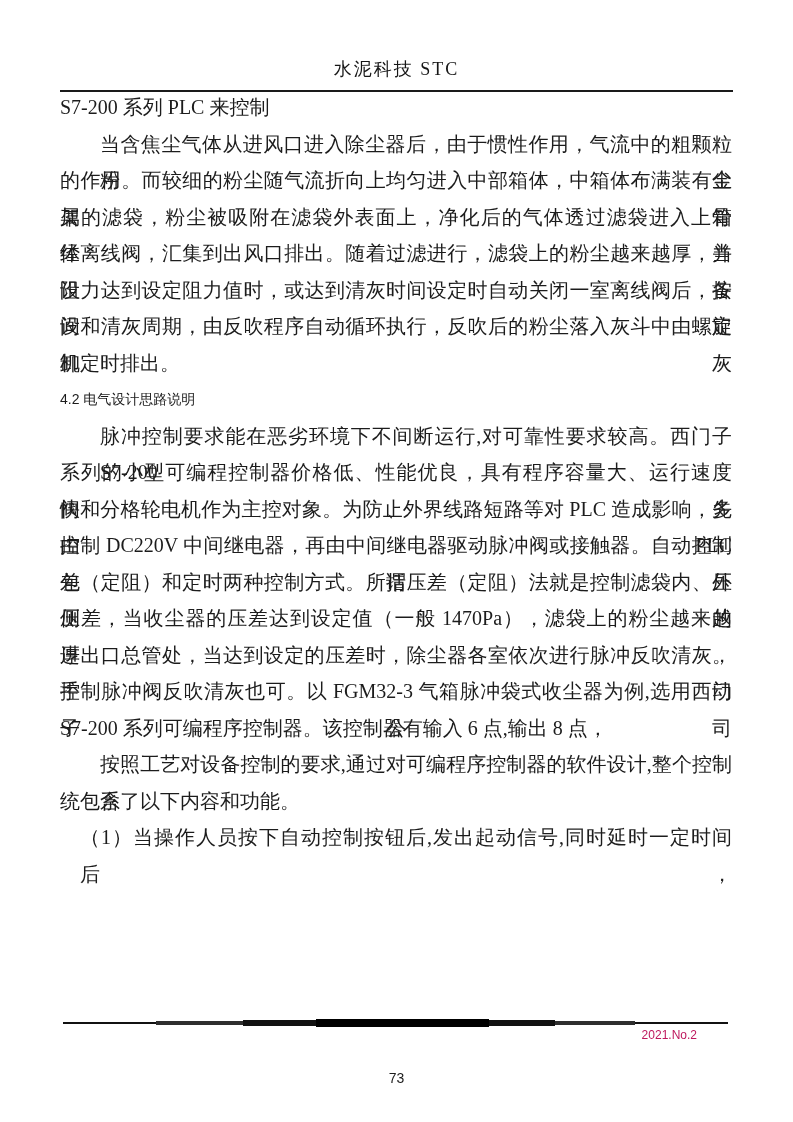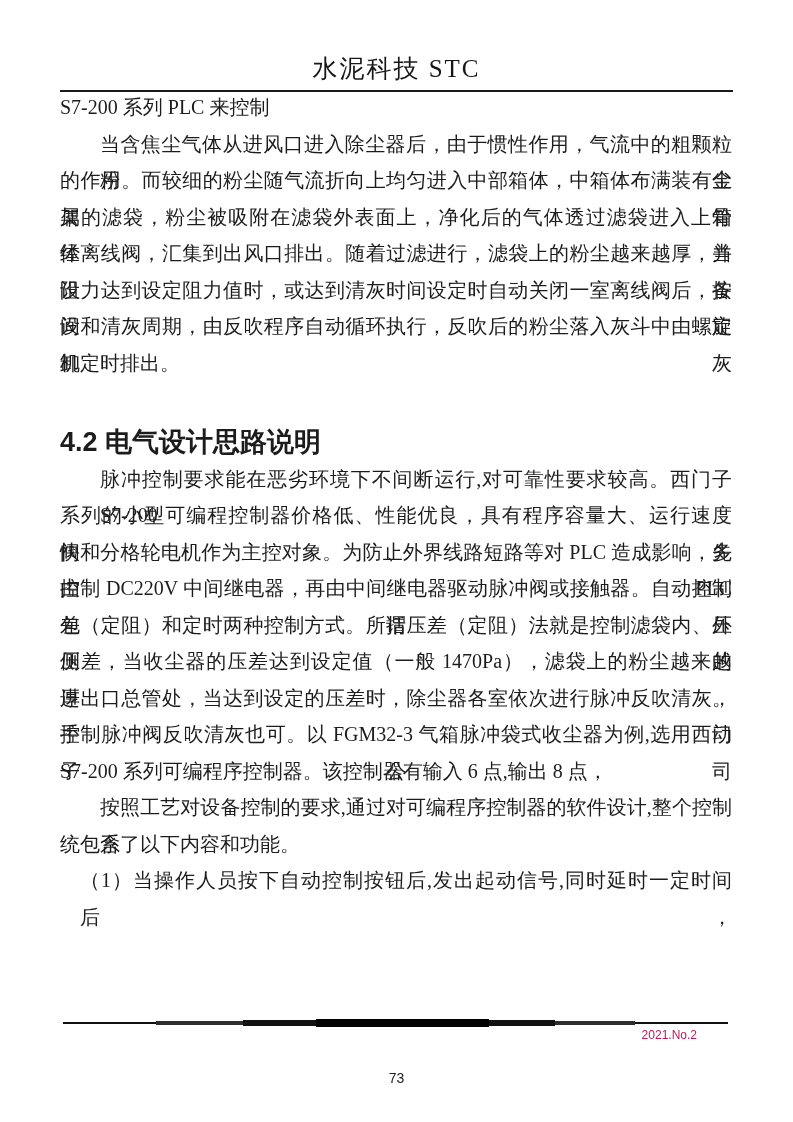--- a/index.html
+++ b/index.html
@@ -11,21 +11,21 @@
     overflow: hidden;
     font-family: "Liberation Serif", "DejaVu Serif", serif;
     color: #1c1c1c;
   }
   .journal-title {
     position: absolute;
     top: 54px;
     left: 0;
     width: 100%;
     text-align: center;
-    font-size: 25px;
+    font-size: 18px;
     line-height: 30px;
     letter-spacing: 2px;
     color: #161616;
   }
   .header-rule {
     position: absolute;
     top: 90px;
     left: 60px;
     width: 673px;
     height: 2px;
@@ -45,24 +45,23 @@
     font-size: 20px;
     white-space: nowrap;
     color: #1c1c1c;
   }
   .line.j {
     white-space: normal;
     text-align: justify;
     text-align-last: justify;
   }
   .line.b {
-    font-weight: bold;
-    font-size: 27px;
+    font-weight: normal;
+    font-size: 14px;
     font-family: "Liberation Sans", "DejaVu Sans", sans-serif;
-    margin-top: 43px;
   }
   .footer-rule {
     position: absolute;
     top: 1019px;
     left: 63px;
     width: 665px;
     height: 8px;
   }
   .footer-rule .bar { position: absolute; background: #111; }
   .footer-rule .bar1 { top: 3px; left: 0; width: 100%; height: 2px; }

